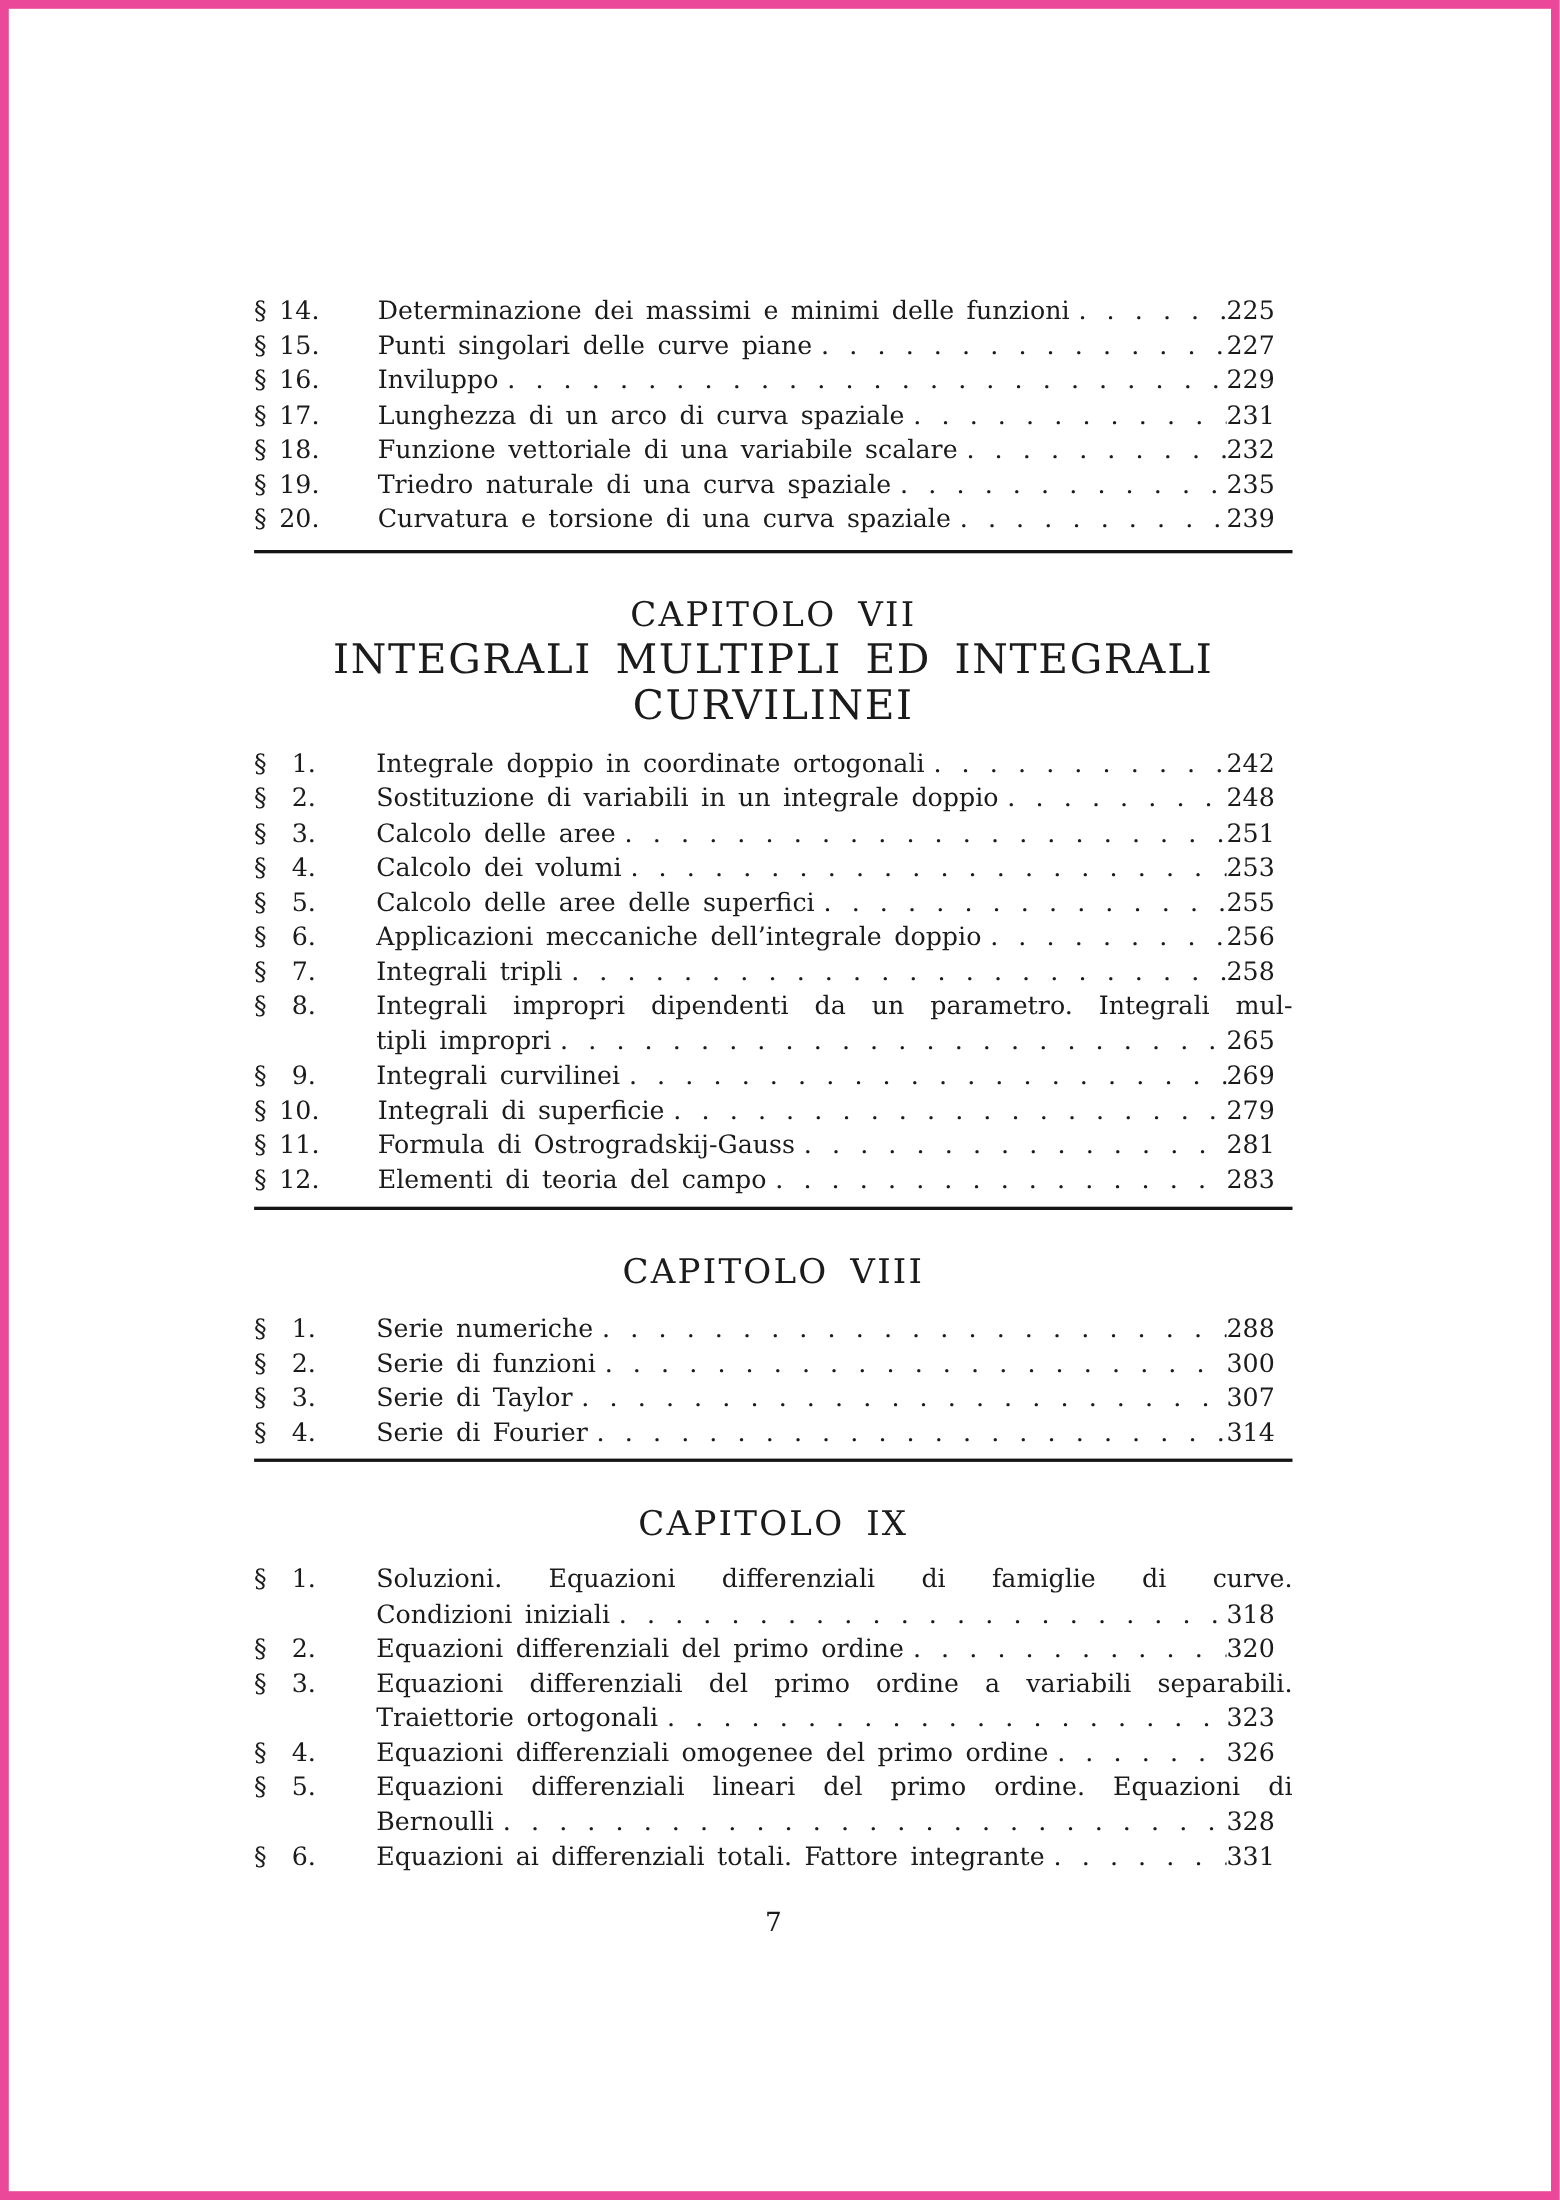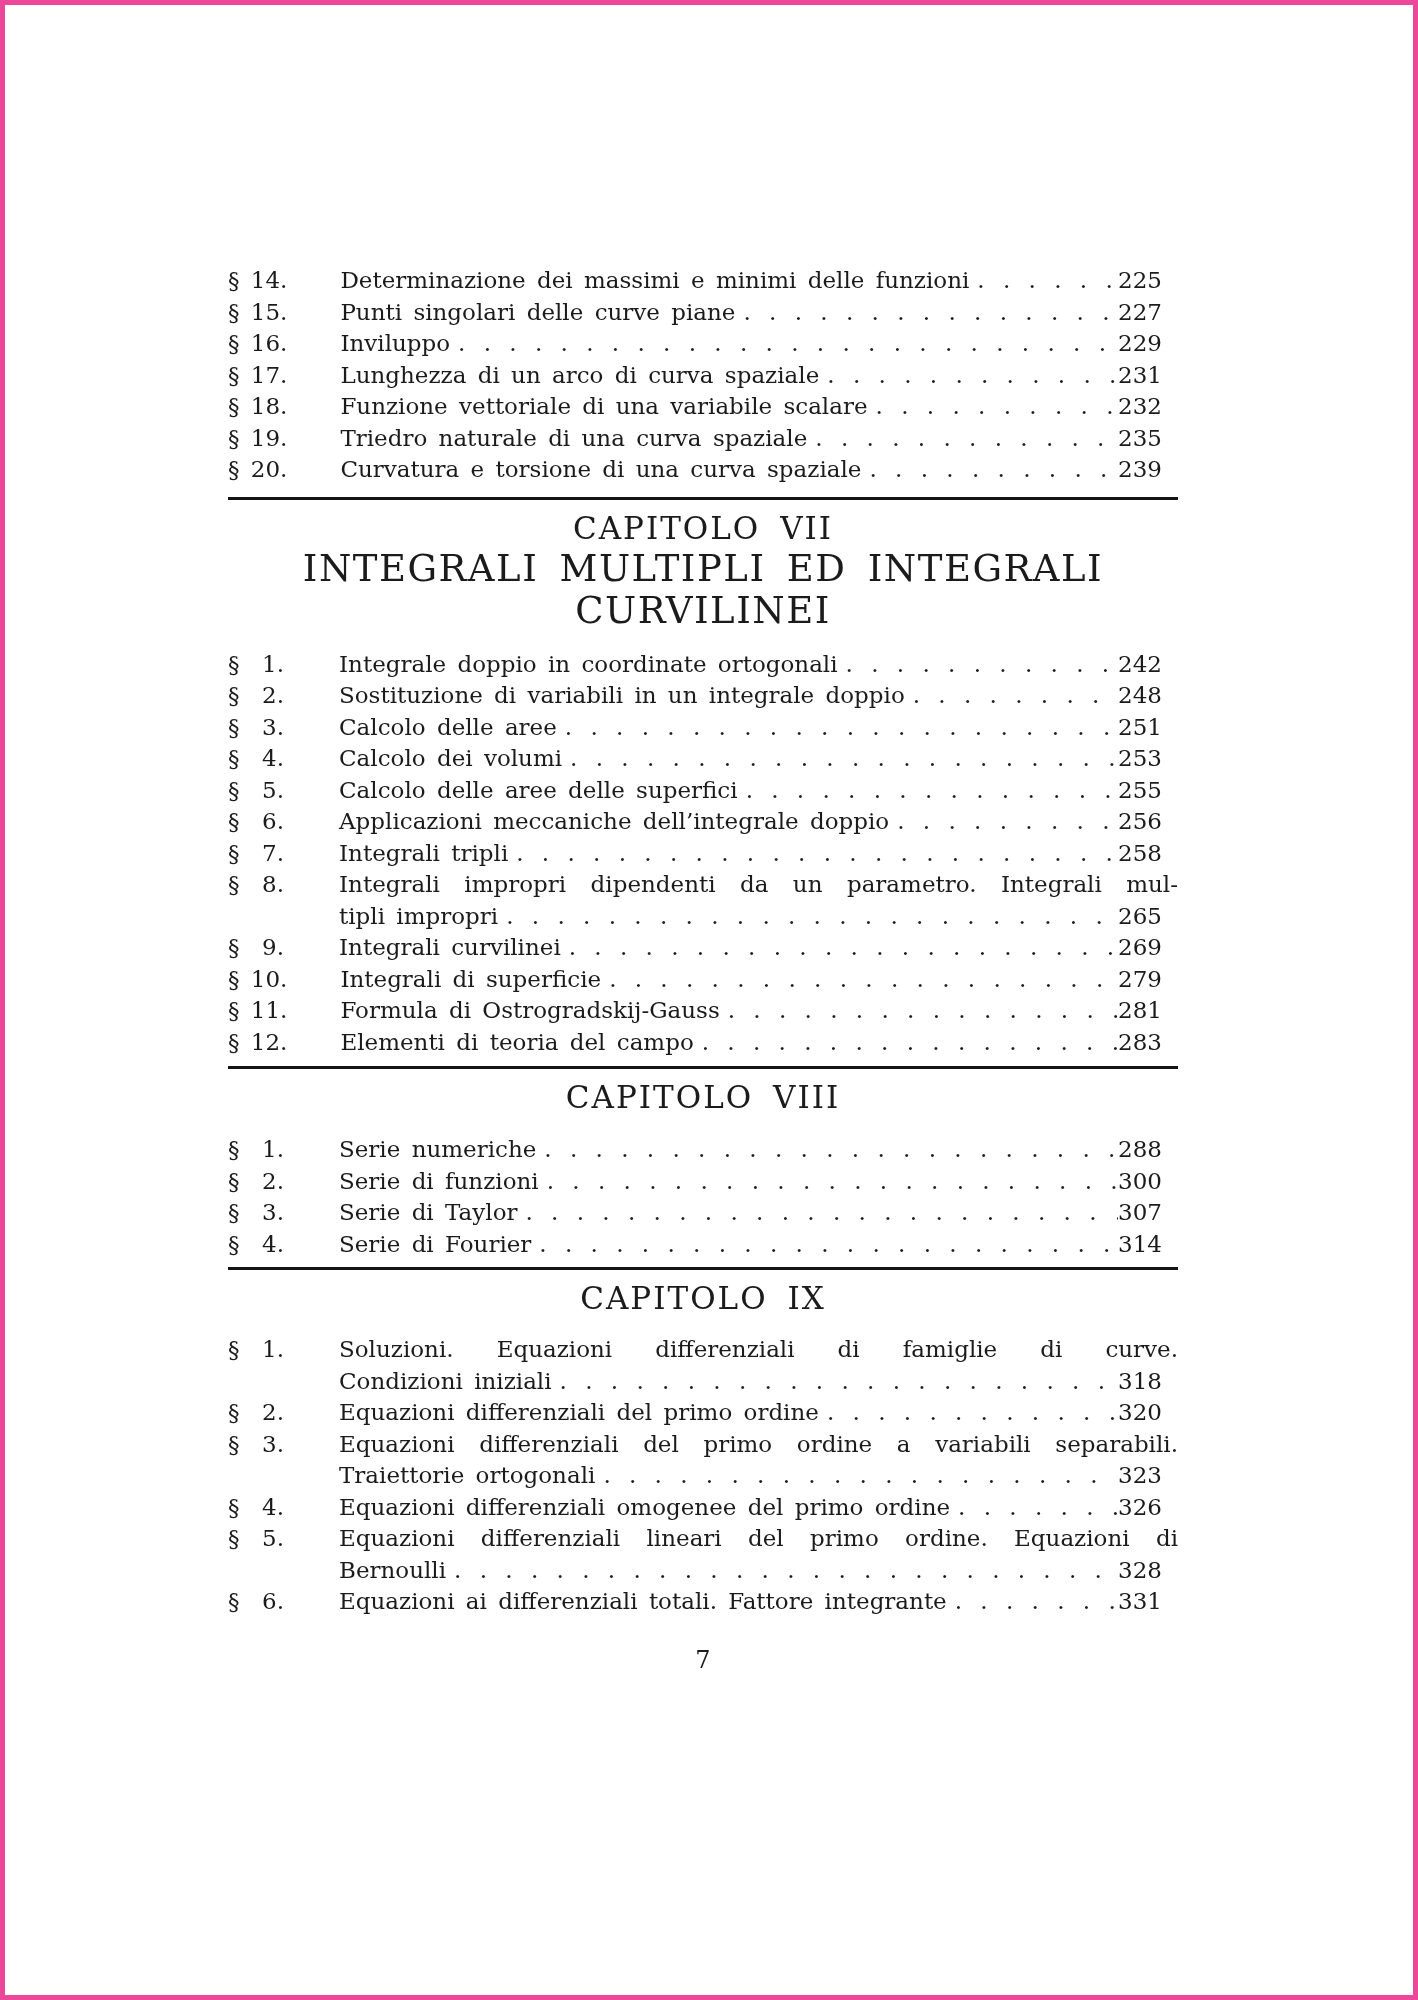--- a/index.html
+++ b/index.html
@@ -1,21 +1,21 @@
 <!DOCTYPE html>
 <html><head>
 <meta charset="utf-8">
 <style>
   html,body { margin:0; padding:0; background:#e8e8e8; }
   .page {
     position:relative;
     width:1418px; height:2000px;
     box-sizing:border-box;
     background:#ffffff;
-    border:5px solid #ec4899;
+    border:8px solid #ec4899;
     font-family:"DejaVu Serif", serif;
     color:#1b1b1b;
     overflow:hidden;
   }
   .content { margin-left:223px; margin-right:235px; padding-top:260px; }
 
   .toc-line {
     display:flex;
     align-items:baseline;
     font-size:23px;
@@ -40,21 +40,21 @@
     color:#1b1b1b;
   }
   .pg { flex:0 0 60px; text-align:left; white-space:pre; }
 
   .rule { border:none; border-top:3px solid #141414; margin:11px 0 0 0; }
   .rule.r2 { margin-top:8px; }
   .rule.r3 { margin-top:7px; }
 
   .chapter-title {
     text-align:center; font-size:31px; line-height:40px;
-    letter-spacing:2px; word-spacing:8px; margin-top:8px;
+    letter-spacing:2px; word-spacing:8px; margin-top:36px;
   }
   .chapter-subtitle {
     text-align:center; font-size:37px; line-height:42px;
     letter-spacing:1.5px; word-spacing:8px;
   }
   .entries { margin-top:17px; }
   .entries.e9 { margin-top:16px; }
 
   .folio {
     text-align:center; font-size:24px; line-height:32px; margin-top:26px;

